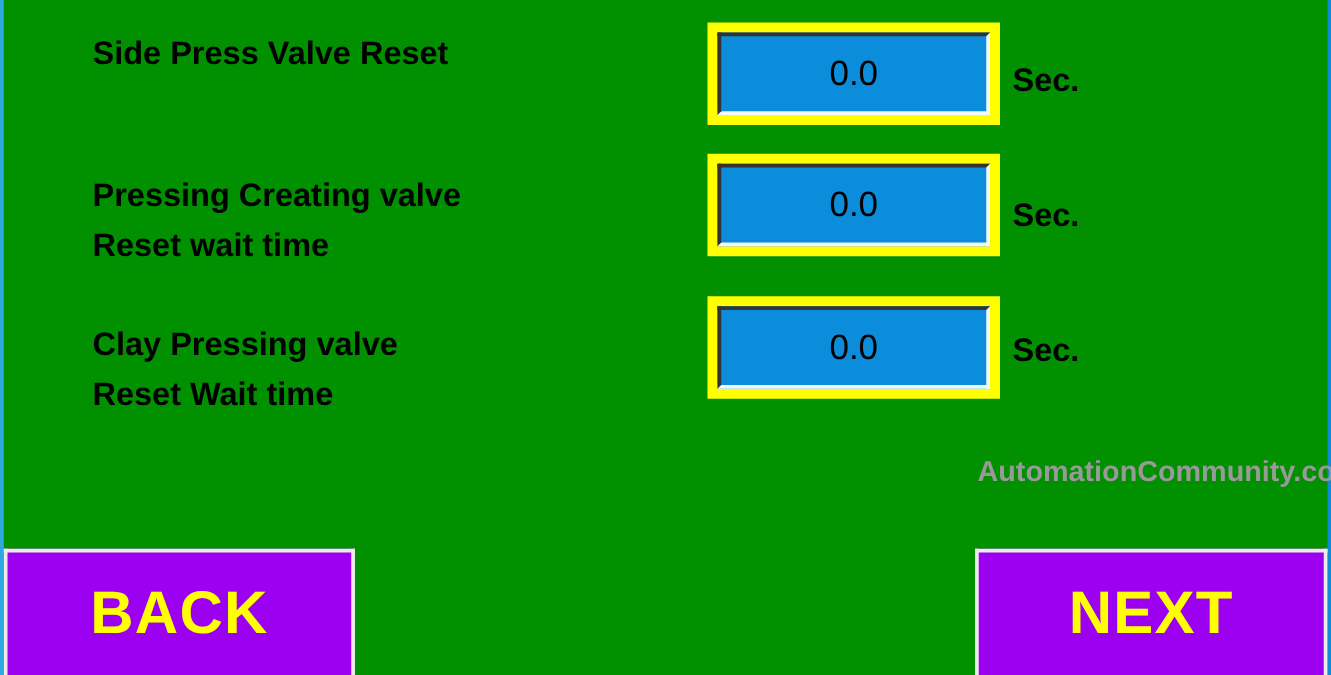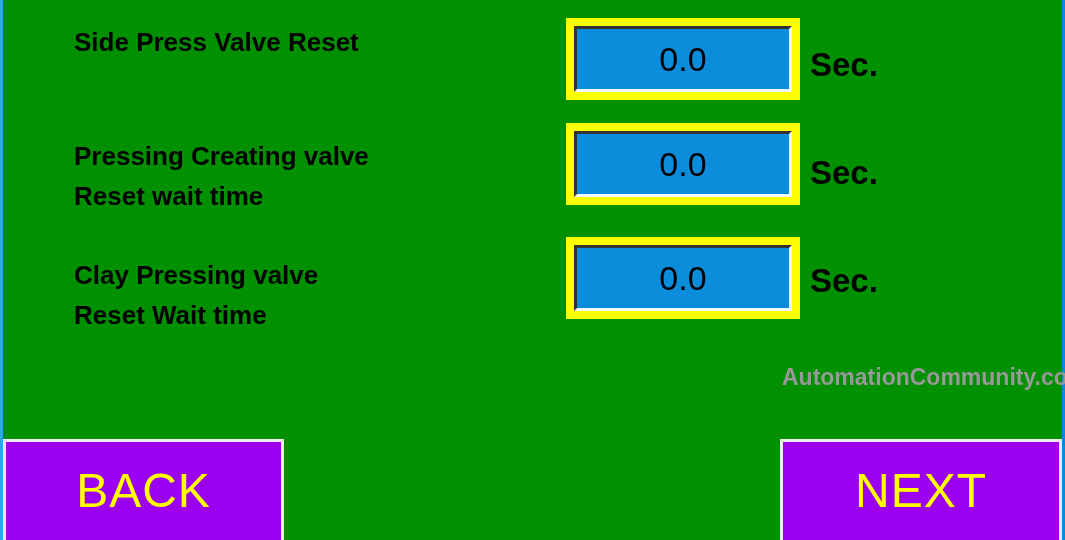--- a/index.html
+++ b/index.html
@@ -44,27 +44,27 @@
   .field-2{top:123px;}
   .field-3{top:237px;}
   .value-inner{
     width:100%;height:100%;box-sizing:border-box;
     background:var(--field-fill);
     border:3px solid;
     border-color:#333333 #F2F8FC #F2F8FC #333333;
     display:flex;align-items:center;justify-content:center;
   }
   .value-text{
-    color:#000;font-size:34px;font-weight:normal;line-height:1;
+    color:#000;font-size:28px;font-weight:normal;line-height:1;
   }
 
   .unit-label{
     position:absolute;left:810px;
     color:var(--label-text);
-    font-size:33px;font-weight:bold;line-height:29px;
+    font-size:26px;font-weight:bold;line-height:29px;
     white-space:nowrap;
   }
   .unit-1{top:50px;}
   .unit-2{top:158px;}
   .unit-3{top:266px;}
 
   .watermark{
     position:absolute;left:782px;top:364px;
     color:var(--watermark-text);
     font-size:23px;font-weight:bold;
@@ -76,21 +76,21 @@
     box-sizing:border-box;
     background:var(--button-fill);
     border:3px solid #ECECEC;border-bottom:none;
     display:flex;align-items:center;justify-content:center;
     cursor:pointer;
   }
   .back-button{left:3px;width:281px;}
   .next-button{left:780px;width:282px;}
   .nav-button .nav-label{
     color:var(--button-text);
-    font-size:48px;font-weight:normal;letter-spacing:1px;
+    font-size:48px;font-weight:bold;letter-spacing:1px;
     line-height:1;
   }
 </style>
 </head>
 <body>
 
 <div class="screen">
 
   <div class="edge-stripe left"></div>
   <div class="edge-stripe right"></div>

